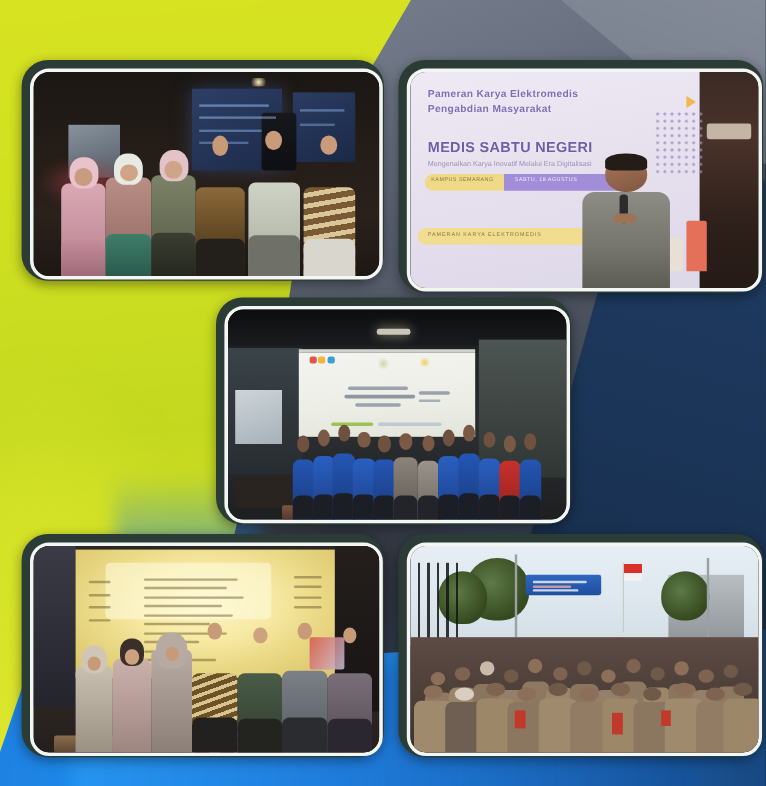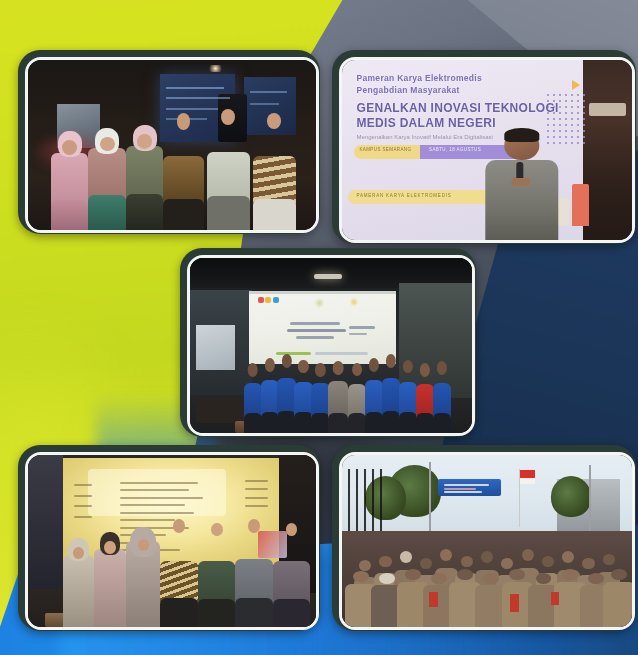--- a/index.html
+++ b/index.html
@@ -406,22 +406,22 @@
         <div class="slide-strip-yellow"></div>
         <div class="slide-city">
           <i style="left:0;width:22%;height:52%;background:#e06a4f;"></i>
           <i style="left:26%;width:20%;height:78%;background:#f08a5f;"></i>
           <i style="left:50%;width:18%;height:60%;background:#e8e0d4;"></i>
           <i style="left:72%;width:24%;height:88%;background:#e4705a;"></i>
         </div>
         <div class="txt1">Pameran Karya Elektromedis</div>
         <div class="txt2">Pengabdian Masyarakat</div>
         <div class="txt3">
-          <span>GENALKAN INOVASI TEKNOLOGI</span><br>
-          <span>MEDIS DALAM NEGERI</span>
+          <br>
+          <span>MEDIS SABTU NEGERI</span>
         </div>
         <div class="txt4">Mengenalkan Karya Inovatif Melalui Era Digitalisasi</div>
 
         <div style="position:absolute;left:6%;top:48.6%;font-size:4.5px;color:#8a7a3a;letter-spacing:.4px;">KAMPUS SEMARANG</div>
         <div style="position:absolute;left:30%;top:48.6%;font-size:4.5px;color:#efeaf9;letter-spacing:.4px;">SABTU, 18 AGUSTUS</div>
         <div style="position:absolute;left:5%;top:73.8%;font-size:4.5px;color:#8a7a3a;letter-spacing:.8px;">PAMERAN KARYA ELEKTROMEDIS</div>
 
         <div class="presenter">
           <div style="position:absolute;left:8%;bottom:0;width:84%;height:72%;
                       background:linear-gradient(180deg,#8d8d85 0%,#74746c 60%,#5d5d56 100%);

